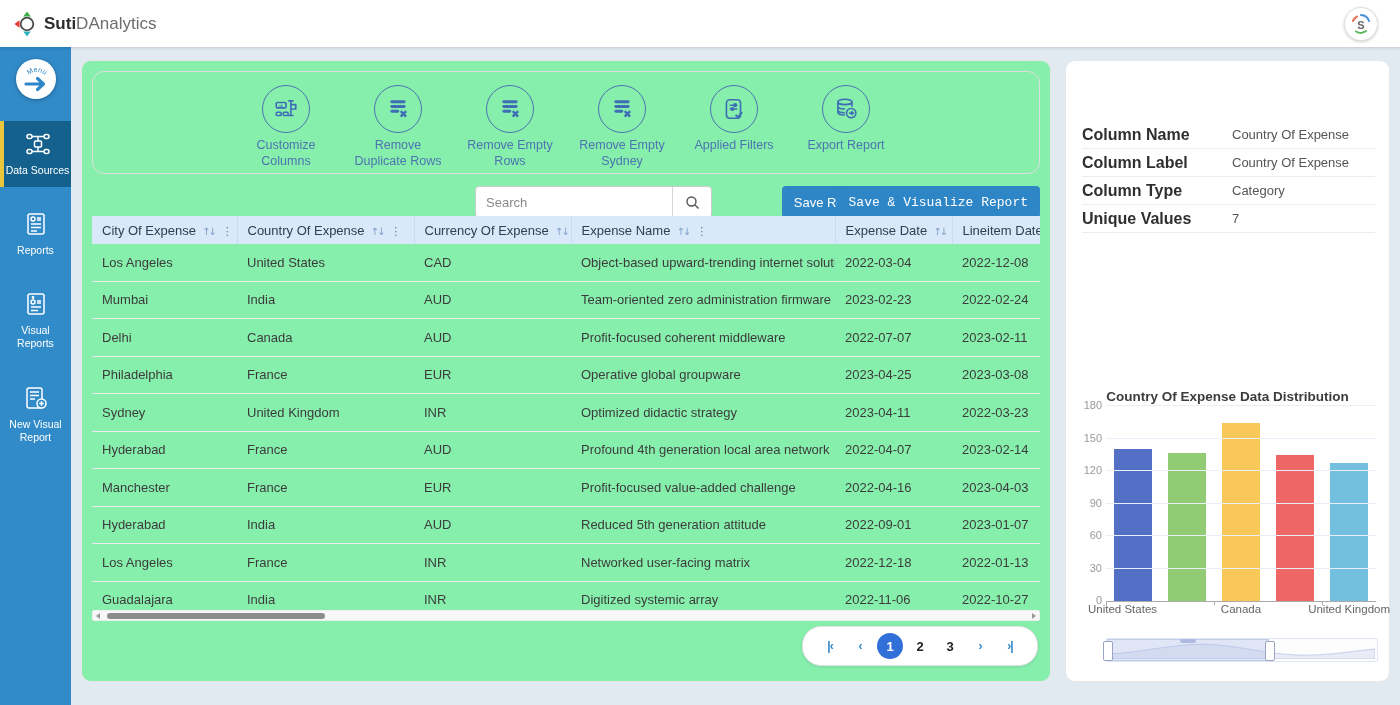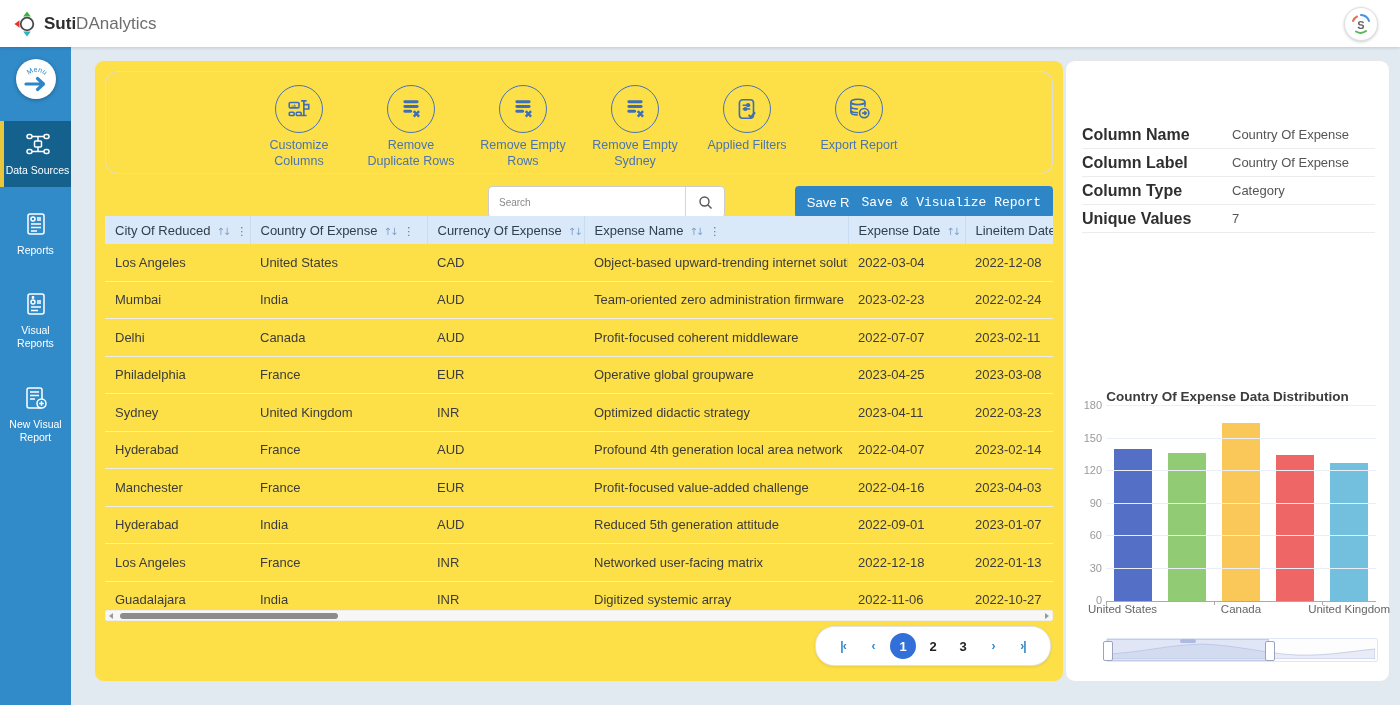--- a/index.html
+++ b/index.html
@@ -17,33 +17,33 @@
   
   .sidebar{position:absolute;left:0;top:47px;width:71px;height:658px;background:#318bc9;display:flex;flex-direction:column;align-items:center;}
   .menu-btn{margin-top:12px;width:40px;height:40px;border-radius:50%;background:#fff;box-shadow:0 1px 4px rgba(0,0,0,.3);
             display:flex;align-items:center;justify-content:center;cursor:pointer;}
   .nav{margin-top:22px;display:flex;flex-direction:column;width:71px;}
   .nav-item{width:71px;padding:10px 2px 10px 2px;display:flex;flex-direction:column;align-items:center;gap:5px;
             color:#fff;font-size:10.5px;text-align:center;cursor:pointer;margin-bottom:14px;box-sizing:border-box;}
   .nav-item.active{background:#15618e;border-left:4px solid #e9c63c;padding-left:0;padding-right:0;}
   .nav-label{line-height:1.25;}
   
-  .main-card{position:absolute;left:94px;top:60px;width:970px;height:622px;background:#fde047;border:1px solid #e7e7e7;
+  .main-card{position:absolute;left:81px;top:60px;width:970px;height:622px;background:#86efac;border:1px solid #e7e7e7;
              border-radius:10px;box-sizing:border-box;}
   .toolbar-box{position:absolute;left:10px;top:10px;width:948px;height:103px;border:1px solid #ddd;border-radius:12px;
                display:flex;align-items:flex-start;justify-content:center;gap:16px;padding-top:13px;box-sizing:border-box;}
   .action{width:96px;display:flex;flex-direction:column;align-items:center;gap:5px;cursor:pointer;}
   .action-circle{width:46px;height:46px;border-radius:50%;border:1.4px solid #4a74b5;display:flex;align-items:center;justify-content:center;}
   .action-label{font-size:12.5px;color:#4d74b0;text-align:center;line-height:1.25;}
   
   .records-row{position:absolute;left:10px;top:125px;width:948px;height:32px;}
   .showing{position:absolute;left:2px;top:8px;font-size:13.5px;color:#3b3b3b;}
   .search-box{position:absolute;left:383px;top:0;width:237px;height:32px;border:1px solid #ccc;border-radius:4px;
               display:flex;box-sizing:border-box;background:#fff;}
-  .search-box input{flex:1;border:none;outline:none;padding:0 10px;font-size:10px;color:#333;font-family:inherit;background:transparent;}
+  .search-box input{flex:1;border:none;outline:none;padding:0 10px;font-size:13px;color:#333;font-family:inherit;background:transparent;}
   .search-box input::placeholder{color:#8a8a8a;}
   .search-btn{width:38px;border-left:1px solid #d5d5d5;display:flex;align-items:center;justify-content:center;cursor:pointer;}
   .btn{position:absolute;top:0;height:32px;border:none;border-radius:4px;background:#2e86c6;color:#fff;font-size:13px;
        font-family:inherit;cursor:pointer;padding:0 12px;}
   .btn.save{right:162px;}
   .btn.savevis{right:0;font-family:Liberation Mono, monospace;}
   
   .table-wrap{position:absolute;left:10px;top:155px;width:948px;height:393px;overflow:hidden;}
   table{table-layout:fixed;width:980px;border-collapse:collapse;}
   thead th{background:#d9e9f9;height:28px;font-size:13px;font-weight:400;color:#2f4050;text-align:left;
@@ -279,21 +279,21 @@
       <colgroup>
         <col style="width:145px">
           <col style="width:177px">
           <col style="width:157px">
         <col style="width:264px">
           <col style="width:117px">
           <col style="width:120px">
       </colgroup>
       <thead>
           <tr>
-            <th><span>City Of Reduced</span><span class="sort-icon">↑↓</span><span class="kebab-icon">⋮</span></th>
+            <th><span>City Of Expense</span><span class="sort-icon">↑↓</span><span class="kebab-icon">⋮</span></th>
             <th><span>Country Of Expense</span><span class="sort-icon">↑↓</span><span class="kebab-icon">⋮</span></th>
             <th><span>Currency Of Expense</span><span class="sort-icon">↑↓</span></th>
             <th><span>Expense Name</span><span class="sort-icon">↑↓</span><span class="kebab-icon">⋮</span></th>
             <th><span>Expense Date</span><span class="sort-icon">↑↓</span></th>
             <th><span>Lineitem Date</span></th>
           </tr>
         </thead>
       <tbody>
           <tr>
             <td>Los Angeles</td>

